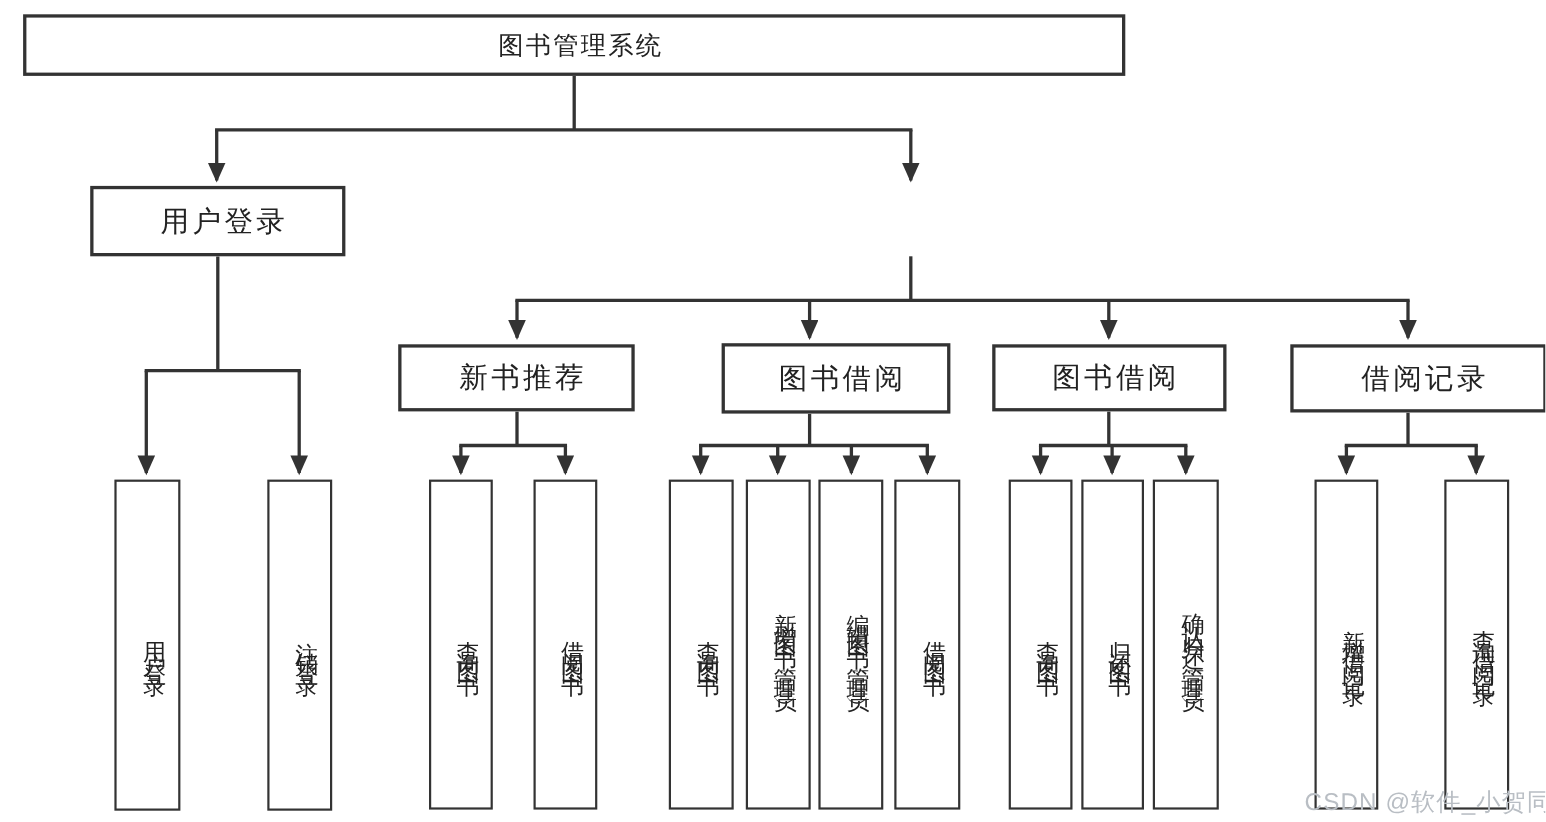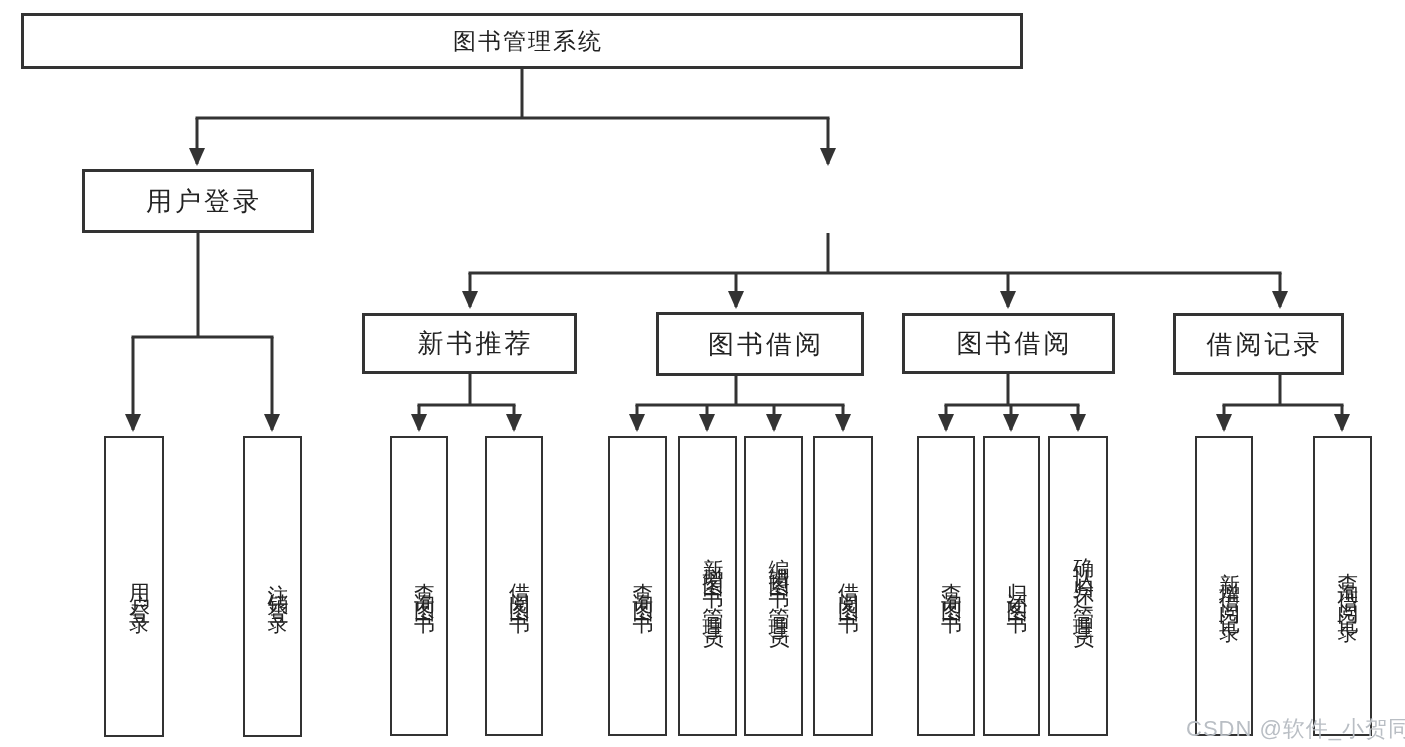--- a/index.html
+++ b/index.html
@@ -121,21 +121,21 @@
 
   <div class="node h" style="left:362px; top:313px; width:215px; height:61px">
     <span>新书推荐</span>
   </div>
   <div class="node h" style="left:656px; top:312px; width:208px; height:64px">
     <span>图书借阅</span>
   </div>
   <div class="node h" style="left:902px; top:313px; width:213px; height:61px">
     <span>图书借阅</span>
   </div>
-  <div class="node h" style="left:1173px; top:313px; width:171px; height:62px">
+  <div class="node h" style="left:1173px; top:313px; width:233px; height:62px">
     <span>借阅记录</span>
   </div>
 
   <div class="node leaf" style="left:104px; top:436px; width:60px; height:301px">
     <span class="vtext">用户登录</span>
   </div>
   <div class="node leaf" style="left:243px; top:436px; width:59px; height:301px">
     <span class="vtext">注销登录</span>
   </div>
 

